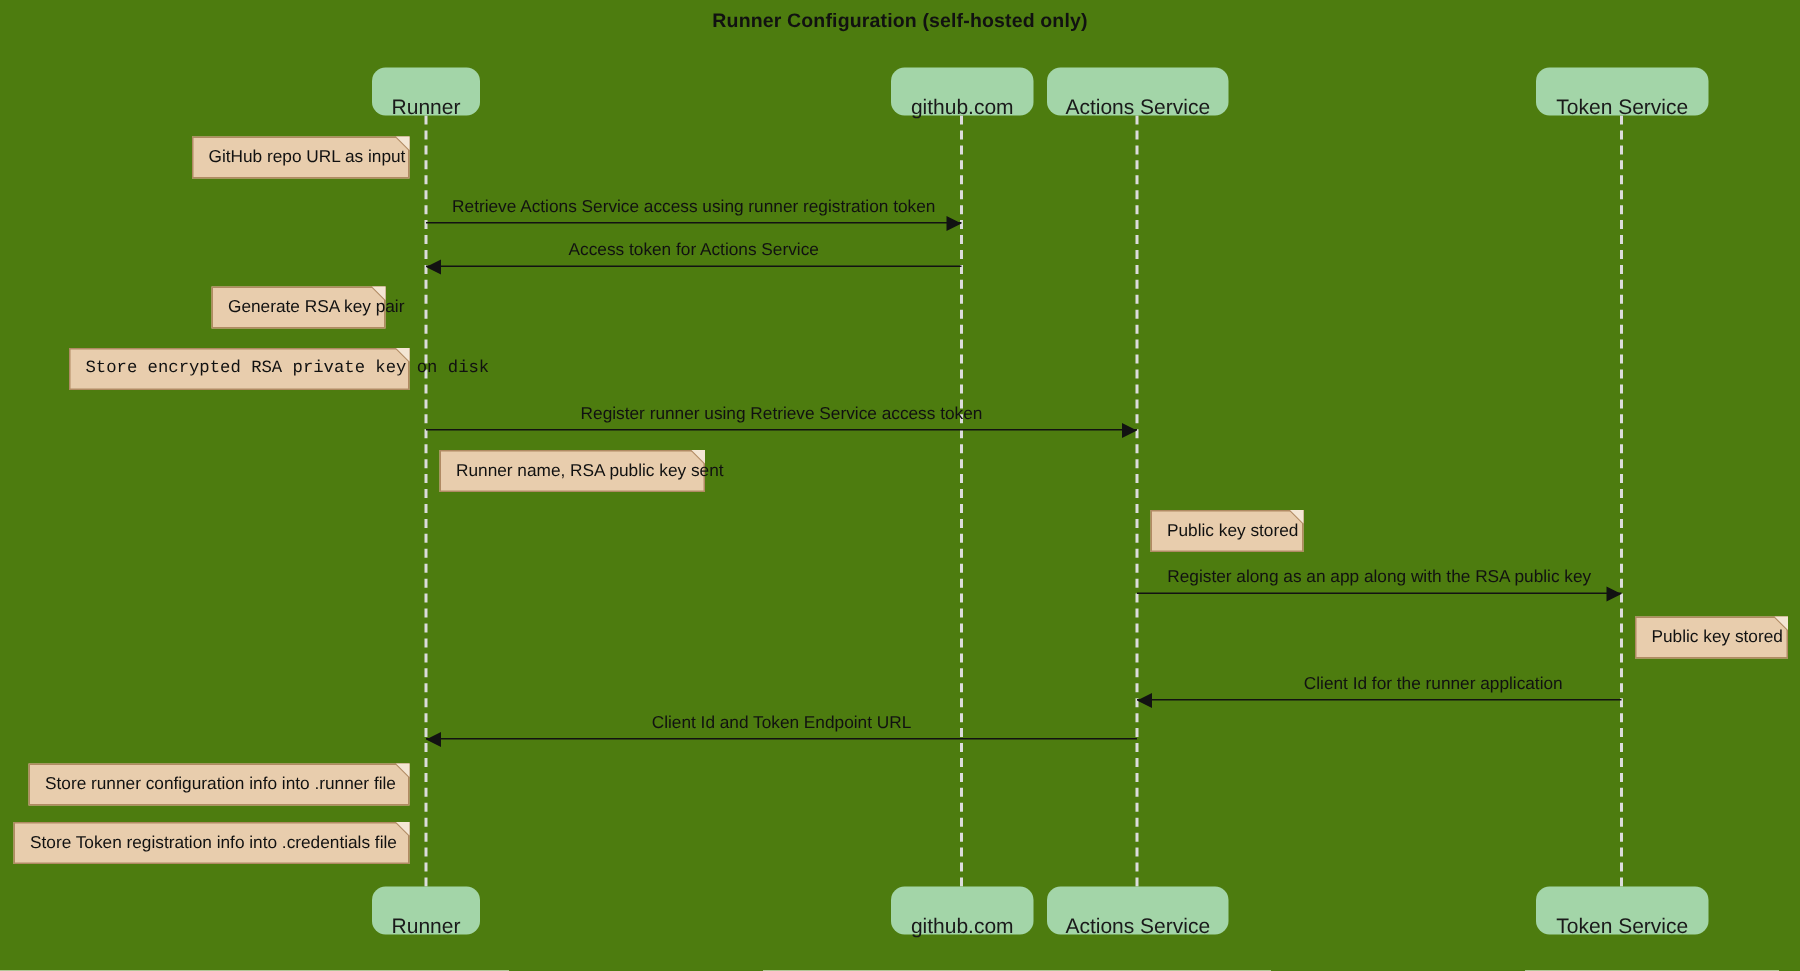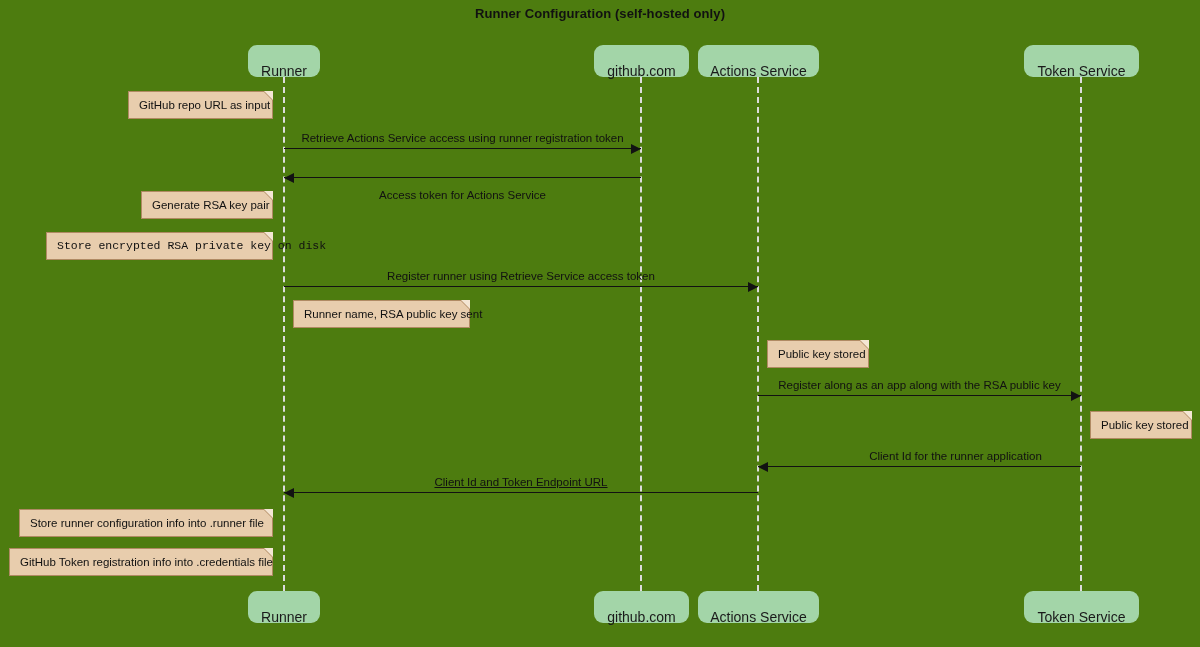--- a/index.html
+++ b/index.html
@@ -134,38 +134,38 @@
       <div class="participant" style="left: 594px; top: 591px; width: 95px;"><span>github.com</span></div>
       <div class="participant" style="left: 698px; top: 591px; width: 121px;"><span>Actions Service</span></div>
       <div class="participant" style="left: 1024px; top: 591px; width: 115px;"><span>Token Service</span></div>
     </div>
   <div id="messages">
       <div class="msg-line" style="left: 284px; top: 148px; width: 357px;"></div>
       <div class="arrowhead right" style="top: 144px; left: 631px;"></div>
       <div class="msg-label" style="left: 284px; width: 357px; top: 116px; margin-top: 16px;">Retrieve Actions Service access using runner registration token</div>
       <div class="msg-line" style="left: 284px; top: 177px; width: 357px;"></div>
       <div class="arrowhead left" style="top: 173px; left: 284px;"></div>
-      <div class="msg-label" style="left: 284px; width: 357px; top: 161px; margin-top: 28px;">Access token for Actions Service</div>
+      <div class="msg-label" style="left: 284px; width: 357px; top: 161px;">Access token for Actions Service</div>
       <div class="msg-line" style="left: 284px; top: 286px; width: 474px;"></div>
       <div class="arrowhead right" style="top: 282px; left: 748px;"></div>
       <div class="msg-label" style="left: 284px; width: 474px; top: 270px;">Register runner using Retrieve Service access token</div>
       <div class="msg-line" style="left: 758px; top: 395px; width: 323px;"></div>
       <div class="arrowhead right" style="top: 391px; left: 1071px;"></div>
       <div class="msg-label" style="left: 758px; width: 323px; top: 379px;">Register along as an app along with the RSA public key</div>
       <div class="msg-line" style="left: 758px; top: 466px; width: 323px;"></div>
       <div class="arrowhead left" style="top: 462px; left: 758px;"></div>
       <div class="msg-label" style="left: 794px; width: 323px; top: 450px;">Client Id for the runner application</div>
       <div class="msg-line" style="left: 284px; top: 492px; width: 474px;"></div>
       <div class="arrowhead left" style="top: 488px; left: 284px;"></div>
-      <div class="msg-label" style="left: 284px; width: 474px; top: 476px; text-decoration: underline;">Client Id and Token Endpoint URL</div>
+      <div class="msg-label" style="left: 284px; width: 474px; top: 476px;">Client Id and Token Endpoint URL</div>
     </div>
   <div id="notes">
       <div class="note" style="left: 128px; top: 91px; width: 145px;"><span class="fold-edge"></span><span class="fold-inner"></span><span class="note-text">GitHub repo URL as input</span></div>
-      <div class="note" style="left: 141px; top: 191px; width: 132px;"><span class="fold-edge"></span><span class="fold-inner"></span><span class="note-text">Generate RSA key pair</span></div>
+      <div class="note" style="left: 141px; top: 191px; width: 116px;"><span class="fold-edge"></span><span class="fold-inner"></span><span class="note-text">Generate RSA key pair</span></div>
       <div class="note" style="left: 46px; top: 232px; width: 227px; font-family: Liberation Mono, monospace;"><span class="fold-edge"></span><span class="fold-inner"></span><span class="note-text">Store encrypted RSA private key on disk</span></div>
       <div class="note" style="left: 293px; top: 300px; width: 177px;"><span class="fold-edge"></span><span class="fold-inner"></span><span class="note-text">Runner name, RSA public key sent</span></div>
       <div class="note" style="left: 767px; top: 340px; width: 102px;"><span class="fold-edge"></span><span class="fold-inner"></span><span class="note-text">Public key stored</span></div>
       <div class="note" style="left: 1090px; top: 411px; width: 102px;"><span class="fold-edge"></span><span class="fold-inner"></span><span class="note-text">Public key stored</span></div>
       <div class="note" style="left: 19px; top: 509px; width: 254px;"><span class="fold-edge"></span><span class="fold-inner"></span><span class="note-text">Store runner configuration info into .runner file</span></div>
-      <div class="note" style="left: 9px; top: 548px; width: 264px;"><span class="fold-edge"></span><span class="fold-inner"></span><span class="note-text">GitHub Token registration info into .credentials file</span></div>
+      <div class="note" style="left: 9px; top: 548px; width: 264px;"><span class="fold-edge"></span><span class="fold-inner"></span><span class="note-text">Store Token registration info into .credentials file</span></div>
     </div>
 
 </div>
 
 </body></html>

